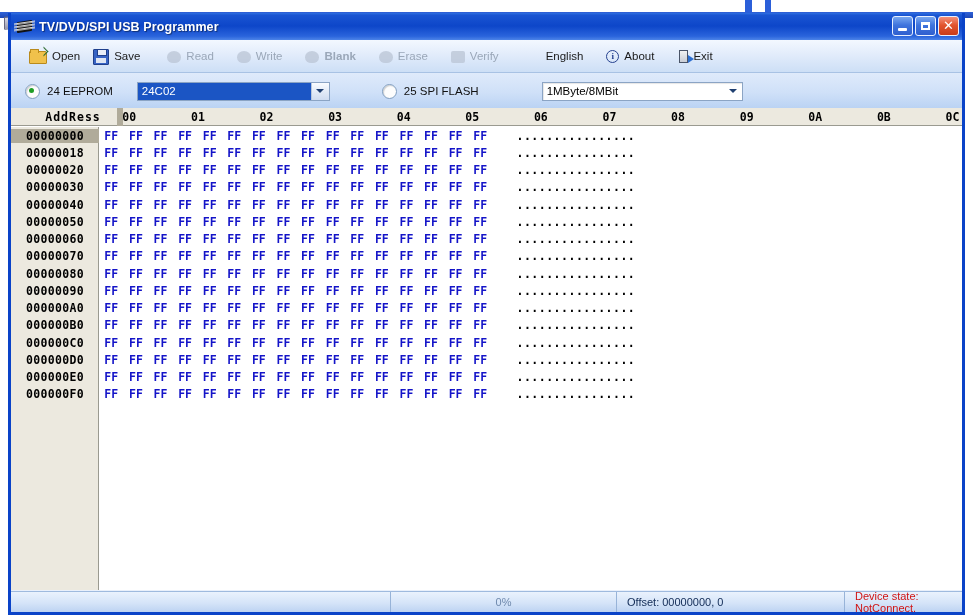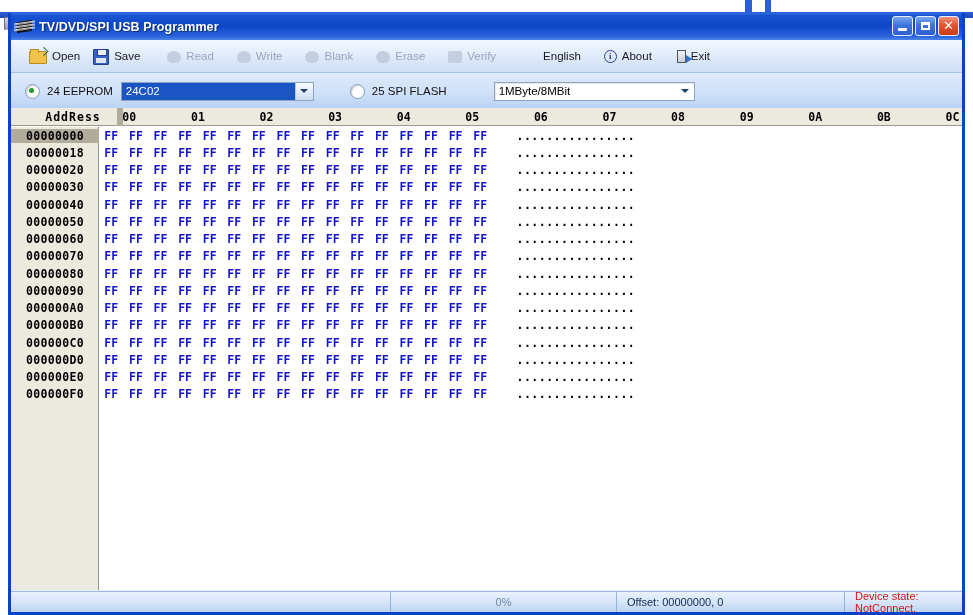--- a/index.html
+++ b/index.html
@@ -273,20 +273,21 @@
   }
 
   
   #device-bar {
     height: 36px;
     background: linear-gradient(180deg, #dfeafb 0%, #cfe0f8 55%, #b9d2f3 100%);
     display: flex;
     align-items: center;
     padding-left: 14px;
     border-bottom: 1px solid #9fbade;
+    gap: 16px;
   }
   .radio-wrap {
     display: flex;
     align-items: center;
     gap: 7px;
     font-size: 11.5px;
     color: #111;
     cursor: pointer;
     white-space: nowrap;
   }
@@ -529,21 +530,21 @@
     <div class="tb-btn disabled" style="margin-left:14px;">
       <span class="tb-ico ico-blob"></span>
       <span>Read</span>
     </div>
 
     <div class="tb-btn disabled" style="margin-left:10px;">
       <span class="tb-ico ico-blob"></span>
       <span>Write</span>
     </div>
 
-    <div class="tb-btn disabled" style="margin-left:10px;">
+    <div class="tb-btn disabled" style="margin-left:10px;font-weight:bold;">
       <span class="tb-ico ico-blob"></span>
       <span>Blank</span>
     </div>
 
     <div class="tb-btn disabled" style="margin-left:10px;">
       <span class="tb-ico ico-blob"></span>
       <span>Erase</span>
     </div>
 
     <div class="tb-btn disabled" style="margin-left:10px;text-align:center;">

